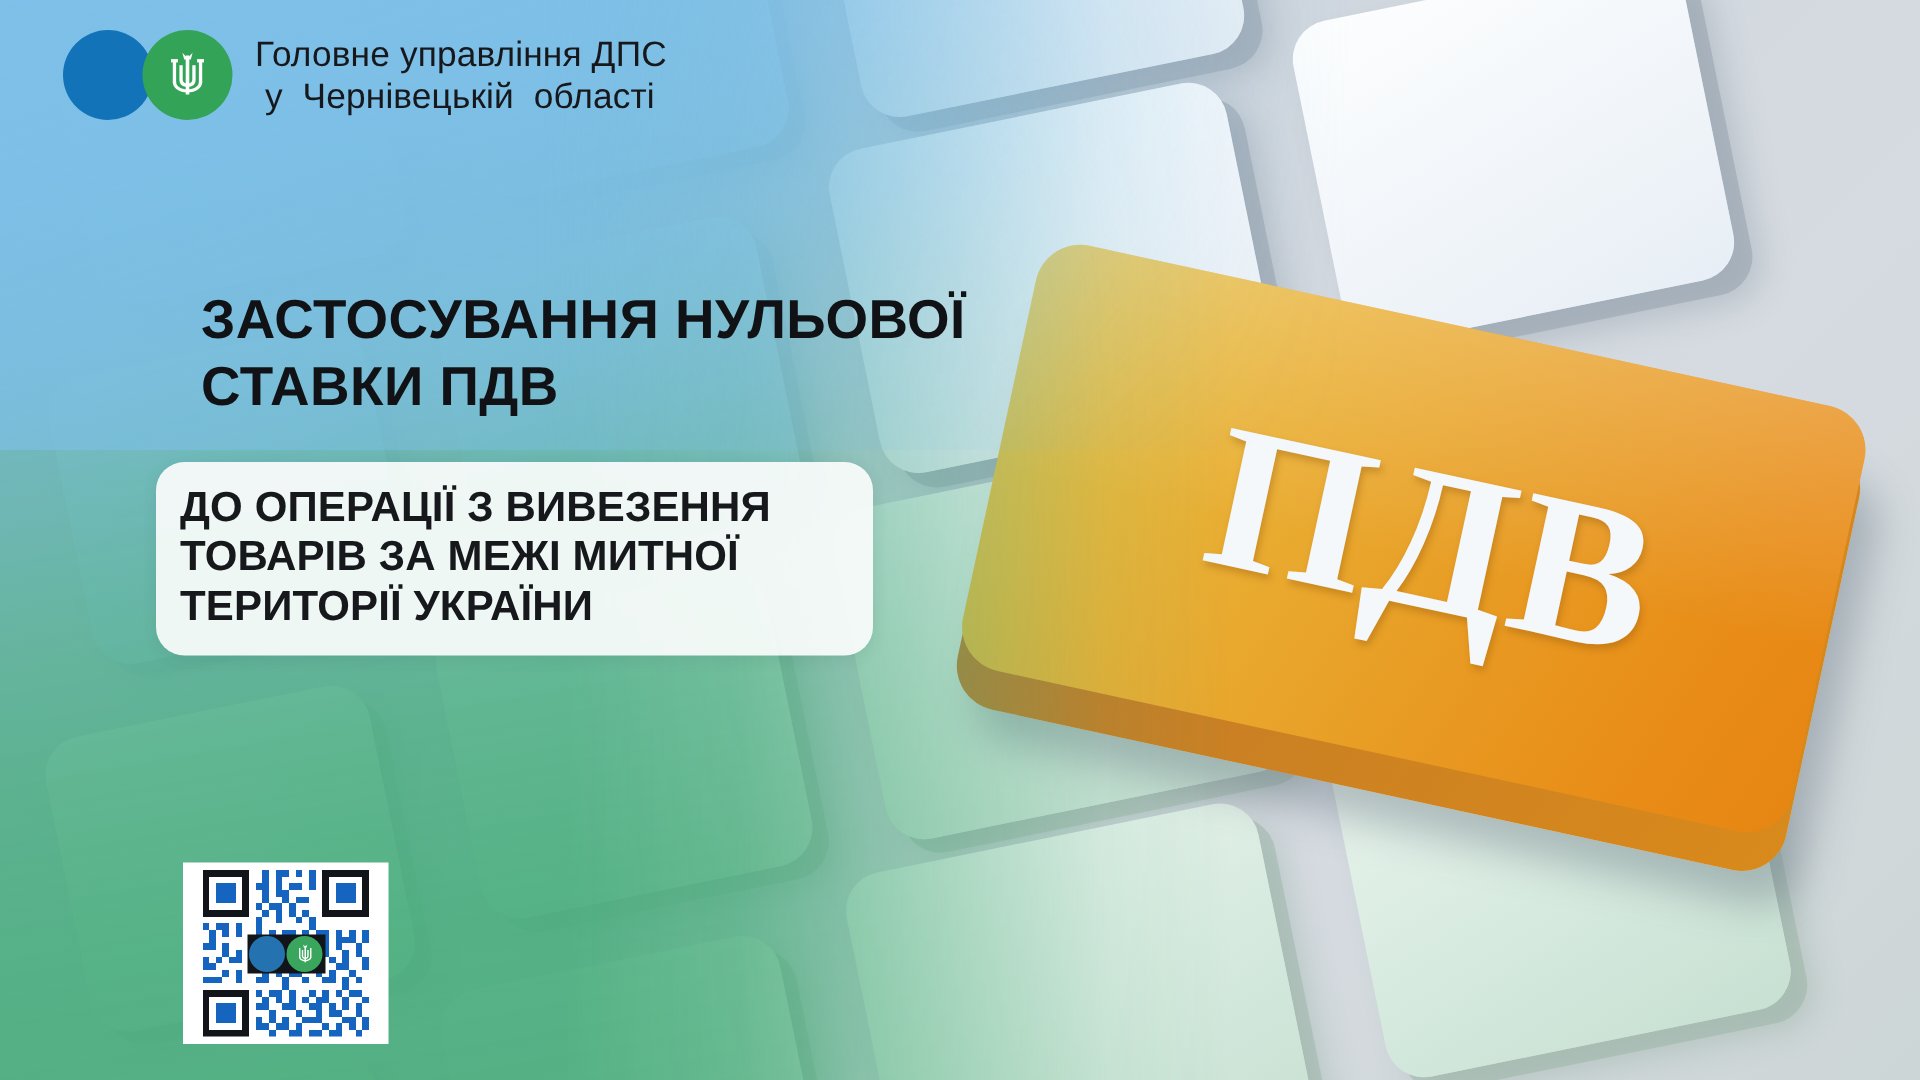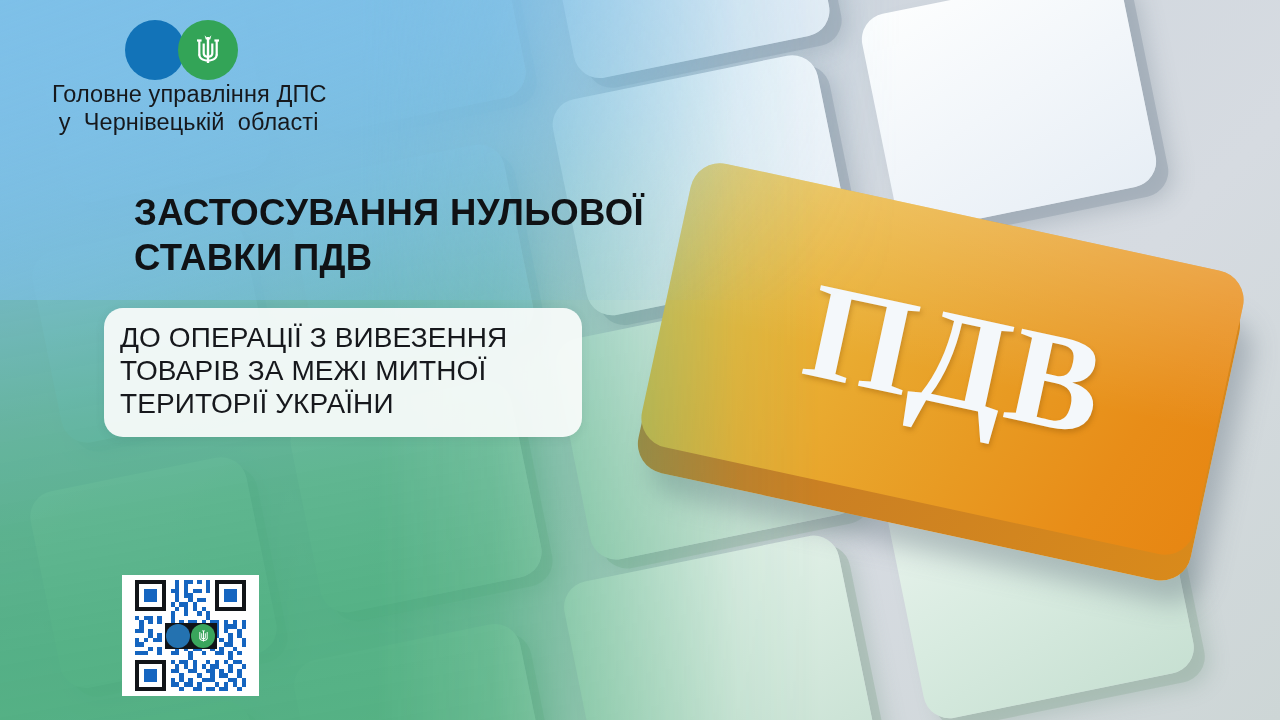--- a/index.html
+++ b/index.html
@@ -127,21 +127,21 @@
     position:absolute; left:0; top:0;
     width:900px; height:300px;
     background:linear-gradient(160deg, rgba(126,192,232,.98) 0%, rgba(126,192,232,.55) 55%, rgba(126,192,232,0) 100%);
     -webkit-mask-image:linear-gradient(90deg,#000 0%,#000 40%,rgba(0,0,0,.5) 66%,rgba(0,0,0,0) 100%);
     mask-image:linear-gradient(90deg,#000 0%,#000 40%,rgba(0,0,0,.5) 66%,rgba(0,0,0,0) 100%);
   }
 
   
   .logo-row {
     position:absolute; left:42px; top:20px;
-    display:flex; align-items:center;flex-direction:column;
+    display:flex; align-items:center;
   }
   .logo-circles { position:relative; width:118px; height:60px; flex:0 0 auto; }
   .circ { position:absolute; top:0; width:60px; height:60px; border-radius:50%; }
   .circ-blue  { left:0;   background:#1273b8; }
   .circ-green { left:53px; background:#33a457; display:flex; align-items:center; justify-content:center; }
   .trident { width:26px; height:32px; display:block; }
   .logo-text {
     margin-left:10px;
     font-size:23.5px;
     line-height:1.20;
@@ -169,21 +169,21 @@
     position:absolute; left:104px; top:308px;
     width:478px;
     padding:14px 20px 16px 16px;
     border-radius:19px;
     background:rgba(250,252,251,.93);
     box-shadow:0 2px 10px rgba(40,70,70,.10);
   }
   .subtitle-text {
     font-size:28px;
     line-height:1.175;
-    font-weight:400;
+    font-weight:700;
     letter-spacing:.1px;
     color:#16181c;
     white-space:pre-line;
   }
 
   
   .qr-panel {
     position:absolute; left:122px; top:575px;
     width:137px; height:121px;
     background:#ffffff;

